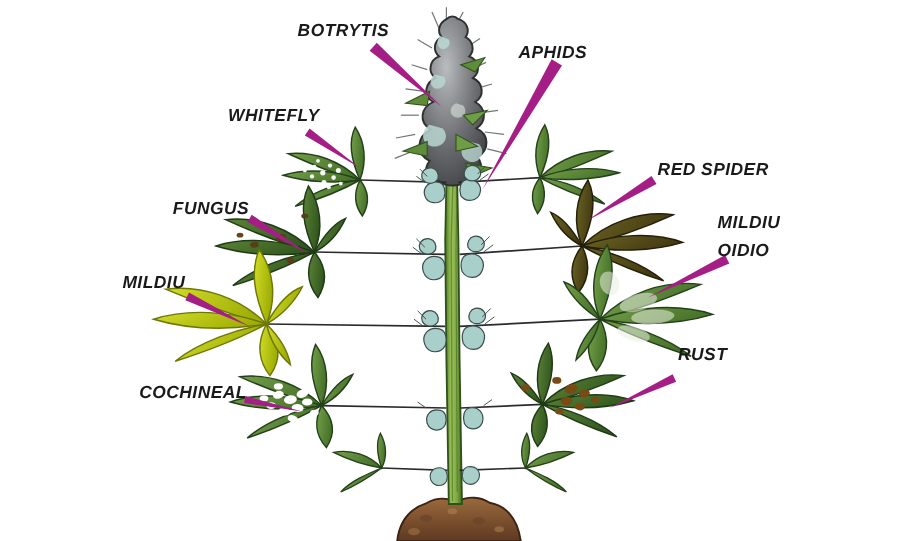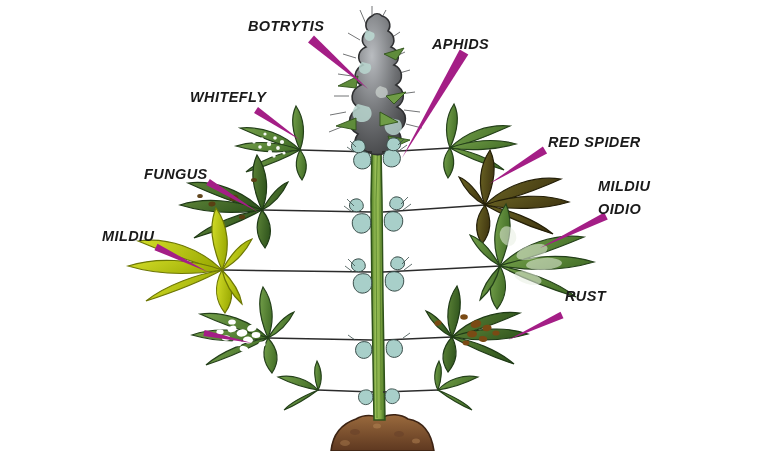--- a/index.html
+++ b/index.html
@@ -378,14 +378,15 @@
 
   <div class="label" style="left:248px;top:16px;">BOTRYTIS</div>
   <div class="label" style="left:432px;top:34px;">APHIDS</div>
   <div class="label" style="left:548px;top:132px;">RED SPIDER</div>
   <div class="label" style="left:190px;top:87px;">WHITEFLY</div>
   <div class="label" style="left:144px;top:164px;">FUNGUS</div>
   <div class="label two" style="left:598px;top:176px;text-align:right;">MILDIU</div>
   <div class="label two" style="left:598px;top:199px;">OIDIO</div>
   <div class="label" style="left:102px;top:226px;">MILDIU</div>
   <div class="label" style="left:565px;top:286px;">RUST</div>
+  <div class="label" style="left:116px;top:318px;">COCHINEAL</div>
 
 </div>
 
 </body></html>

